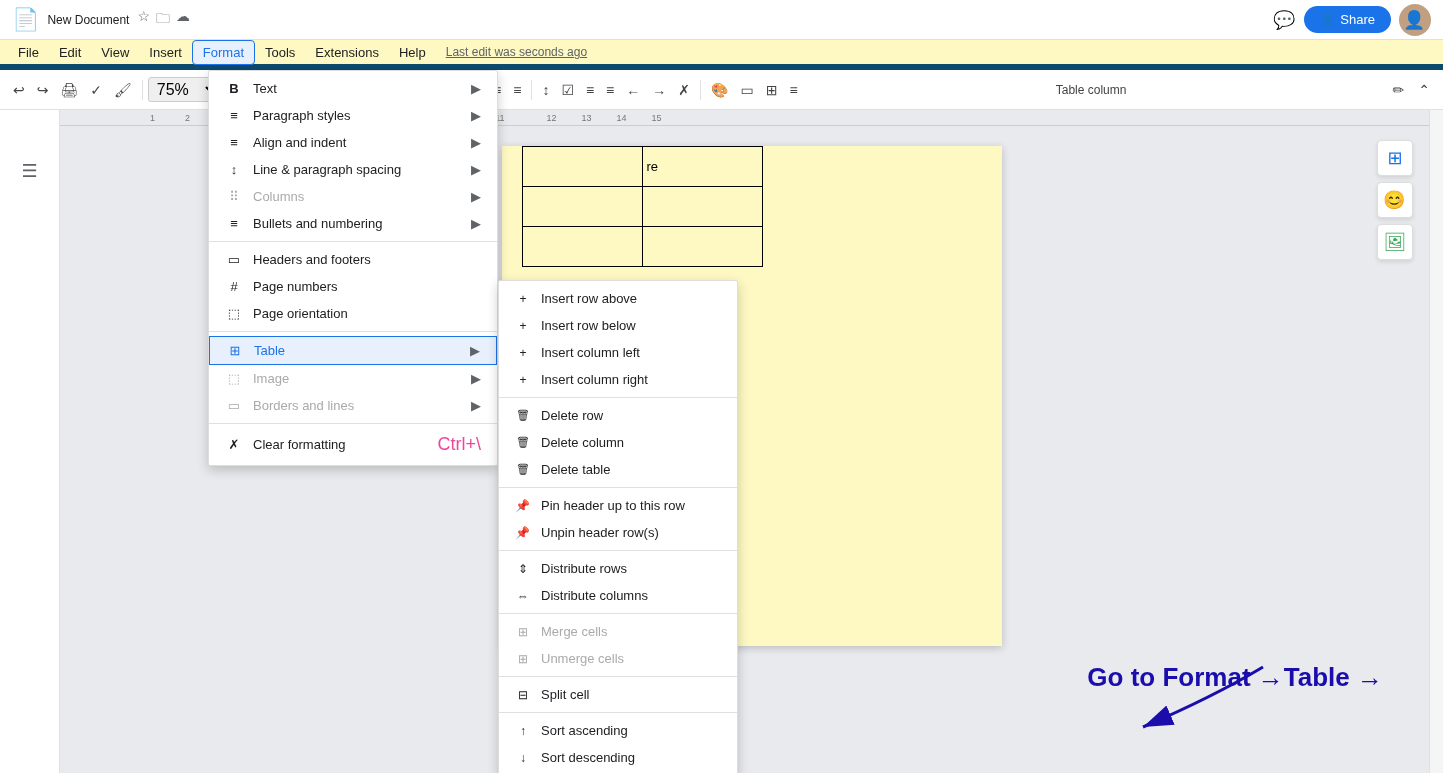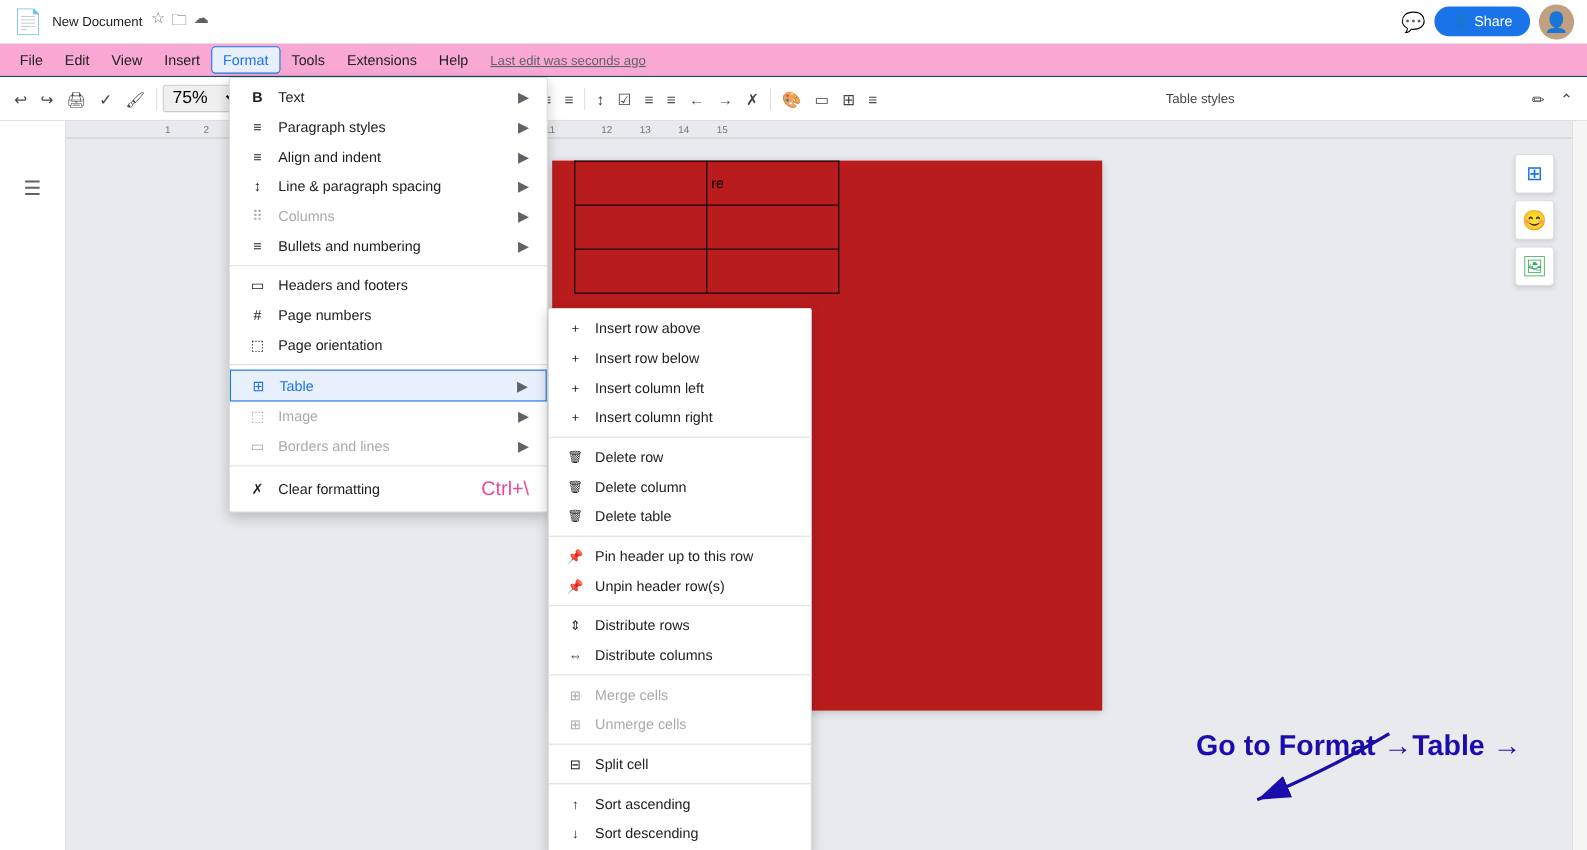--- a/index.html
+++ b/index.html
@@ -10,42 +10,42 @@
     .title-bar .doc-icon { color: #4285f4; font-size: 22px; margin-right: 8px; }
     .title-bar .doc-title { font-size: 12px; color: #202124; margin-right: 8px; }
     .title-bar .title-icons { display: flex; gap: 6px; margin-right: 12px; color: #5f6368; }
     .title-bar .title-icons span { font-size: 14px; cursor: pointer; }
     .title-bar-right { margin-left: auto; display: flex; align-items: center; gap: 8px; }
     .share-btn { background: #1a73e8; color: #fff; border: none; border-radius: 20px; padding: 6px 16px; font-size: 13px; cursor: pointer; display: flex; align-items: center; gap: 4px; }
     .comment-icon { font-size: 18px; color: #5f6368; cursor: pointer; }
     .avatar { width: 32px; height: 32px; border-radius: 50%; background: #c0a080; display: flex; align-items: center; justify-content: center; overflow: hidden; }
 
     
-    .menu-bar { background: #f9a8d4; display: flex; align-items: center; padding: 2px 8px; height: 30px; border-bottom: 1px solid #0c4a6e; }
+    .menu-bar { background: #fef9c3; display: flex; align-items: center; padding: 2px 8px; height: 30px; border-bottom: 6px solid #0c4a6e; }
     .menu-item { padding: 4px 10px; border-radius: 4px; cursor: pointer; color: #202124; font-size: 13px; }
     .menu-item:hover, .menu-item.active { background: #e8f0fe; }
     .menu-item.active { color: #1a73e8; border: 1px solid #1a73e8; }
     .last-edit { margin-left: 10px; color: #5f6368; font-size: 12px; text-decoration: underline; cursor: pointer; }
 
     
     .toolbar { background: #fff; display: flex; align-items: center; padding: 4px 8px; height: 40px; border-bottom: 1px solid #e0e0e0; gap: 2px; }
     .toolbar-btn { padding: 3px 5px; border-radius: 3px; cursor: pointer; color: #444; font-size: 14px; display: flex; align-items: center; border: none; background: transparent; }
     .toolbar-sep { width: 1px; height: 20px; background: #e0e0e0; margin: 0 3px; }
     .zoom-selector { border: 1px solid #ccc; border-radius: 3px; padding: 2px 4px; font-size: 16px; cursor: pointer; }
     .table-options-label { font-size: 12px; color: #444; margin-left: auto; margin-right: 8px; }
 
     
     .main-area { display: flex; position: relative; height: calc(773px - 40px - 30px - 40px); }
 
     
     .sidebar { width: 60px; background: #fff; border-right: 1px solid #e0e0e0; display: flex; flex-direction: column; align-items: center; padding-top: 10px; }
 
     
     .doc-area { flex: 1; background: #e8eaed; overflow: hidden; position: relative; }
-    .doc-page { background: #b91c1c; width: 600px; min-height: 500px; margin: 20px auto; box-shadow: 0 2px 8px rgba(0,0,0,0.2); position: relative; }
+    .doc-page { background: #fef9c3; width: 600px; min-height: 500px; margin: 20px auto; box-shadow: 0 2px 8px rgba(0,0,0,0.2); position: relative; }
     .doc-table { border-collapse: collapse; margin: 20px; }
     .doc-table td { border: 1px solid #000; width: 120px; height: 40px; padding: 4px; }
 
     
     .format-menu { position: absolute; top: 70px; left: 208px; background: #fff; border: 1px solid #ddd; box-shadow: 0 4px 12px rgba(0,0,0,0.2); z-index: 1000; width: 290px; padding: 4px 0; border-radius: 2px; }
     .format-menu .menu-section-item { display: flex; align-items: center; padding: 6px 16px; cursor: pointer; color: #202124; font-size: 13px; gap: 10px; }
     .format-menu .menu-section-item.active { background: #e8f0fe; color: #1a73e8; border: 1px solid #1a73e8; }
     .format-menu .menu-section-item.disabled { color: #aaa; cursor: default; }
     .format-menu .menu-divider { height: 1px; background: #e0e0e0; margin: 4px 0; }
     .format-menu .item-icon { width: 18px; text-align: center; font-size: 13px; }
@@ -139,21 +139,21 @@
   <button class="toolbar-btn">≡</button>
   <button class="toolbar-btn">≡</button>
   <button class="toolbar-btn">←</button>
   <button class="toolbar-btn">→</button>
   <button class="toolbar-btn">✗</button>
   <div class="toolbar-sep"></div>
   <button class="toolbar-btn">🎨</button>
   <button class="toolbar-btn">▭</button>
   <button class="toolbar-btn">⊞</button>
   <button class="toolbar-btn">≡</button>
-  <span class="table-options-label">Table styles</span>
+  <span class="table-options-label">Table column</span>
   <div style="margin-left:auto; display:flex; gap:4px;">
     <button class="toolbar-btn">✏</button>
     <button class="toolbar-btn">⌃</button>
   </div>
 </div>
 
 <div class="main-area">
 
   <div class="sidebar">
     <div style="margin-top:40px; color:#5f6368; font-size:18px; cursor:pointer;">☰</div>

